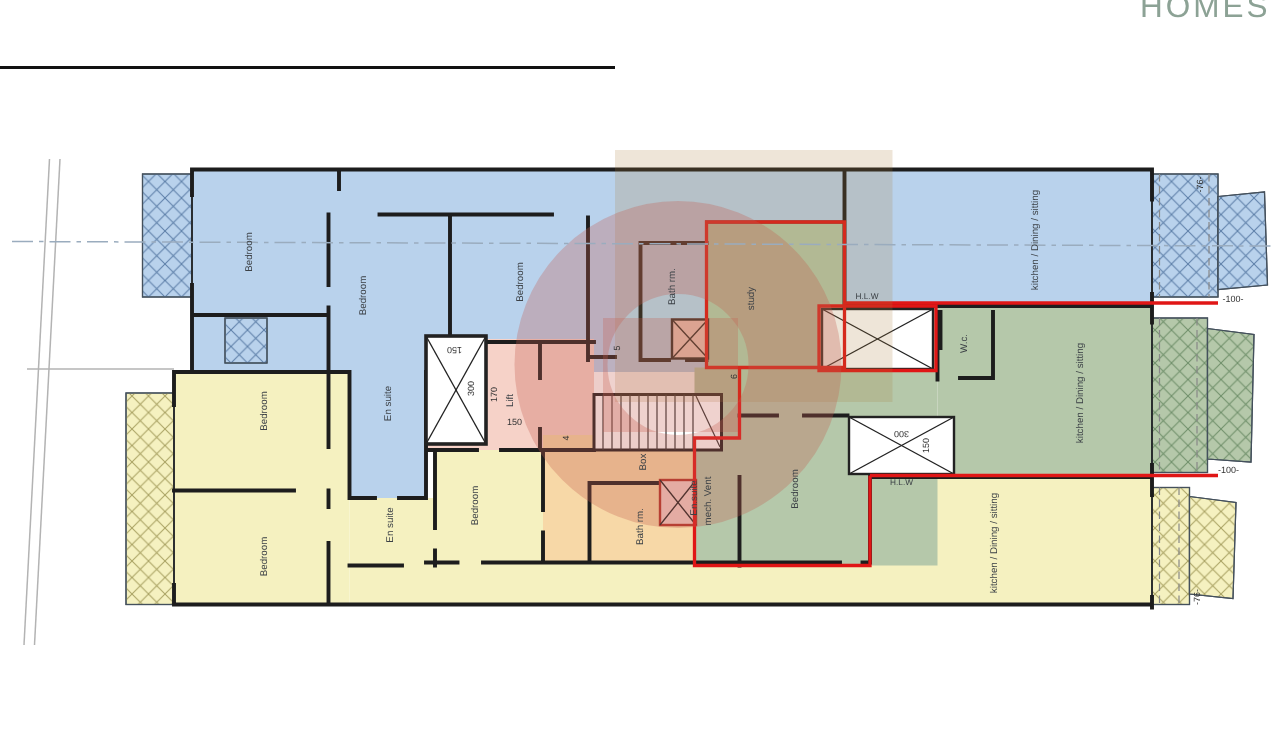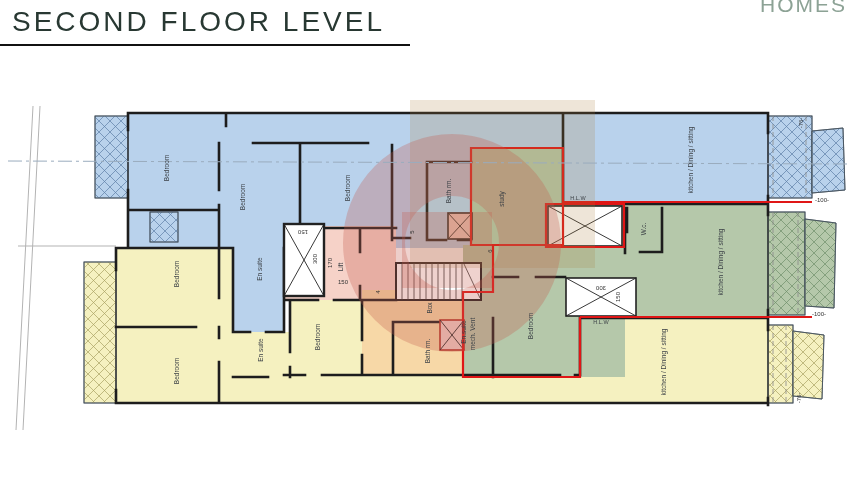--- a/index.html
+++ b/index.html
@@ -16,21 +16,20 @@
   .lbl.h{transform:translate(-50%,-50%);}
   .lbl.r180{transform:translate(-50%,-50%) rotate(180deg);}
   .lbl.dim{font-size:6px;color:#333;}
   .lbl.tiny{font-size:5.5px;}
 </style>
 </head>
 <body>
 
 <div class="stage">
 
-  <div class="title">SECOND FLOOR LEVEL</div>
   <div class="rule"></div>
   <div class="brand">HOMES</div>
 
   <svg class="plan-svg" width="855" height="488" viewBox="0 0 855 488">
     <defs>
       <pattern id="hb" width="11" height="11" patternUnits="userSpaceOnUse">
         <path d="M0,0 L11,11 M11,0 L0,11" stroke="#5d7fa8" stroke-width="0.7" fill="none"></path>
       </pattern>
       <pattern id="hg" width="11" height="11" patternUnits="userSpaceOnUse">
         <path d="M0,0 L11,11 M11,0 L0,11" stroke="#6f8f6a" stroke-width="0.7" fill="none"></path>

